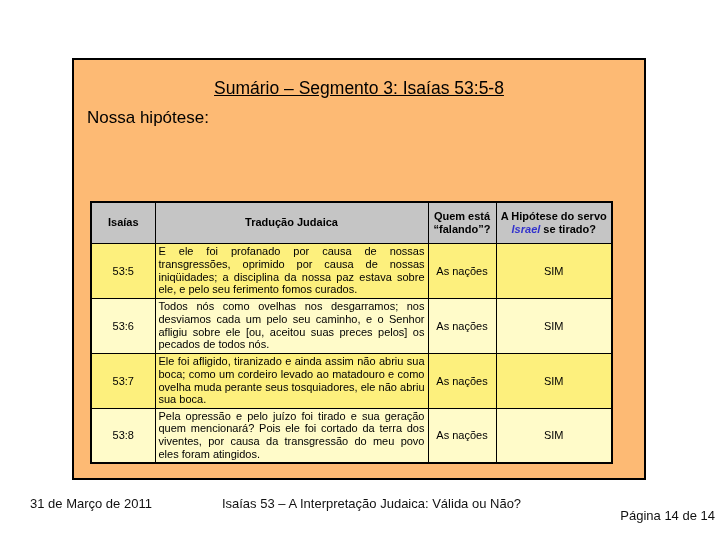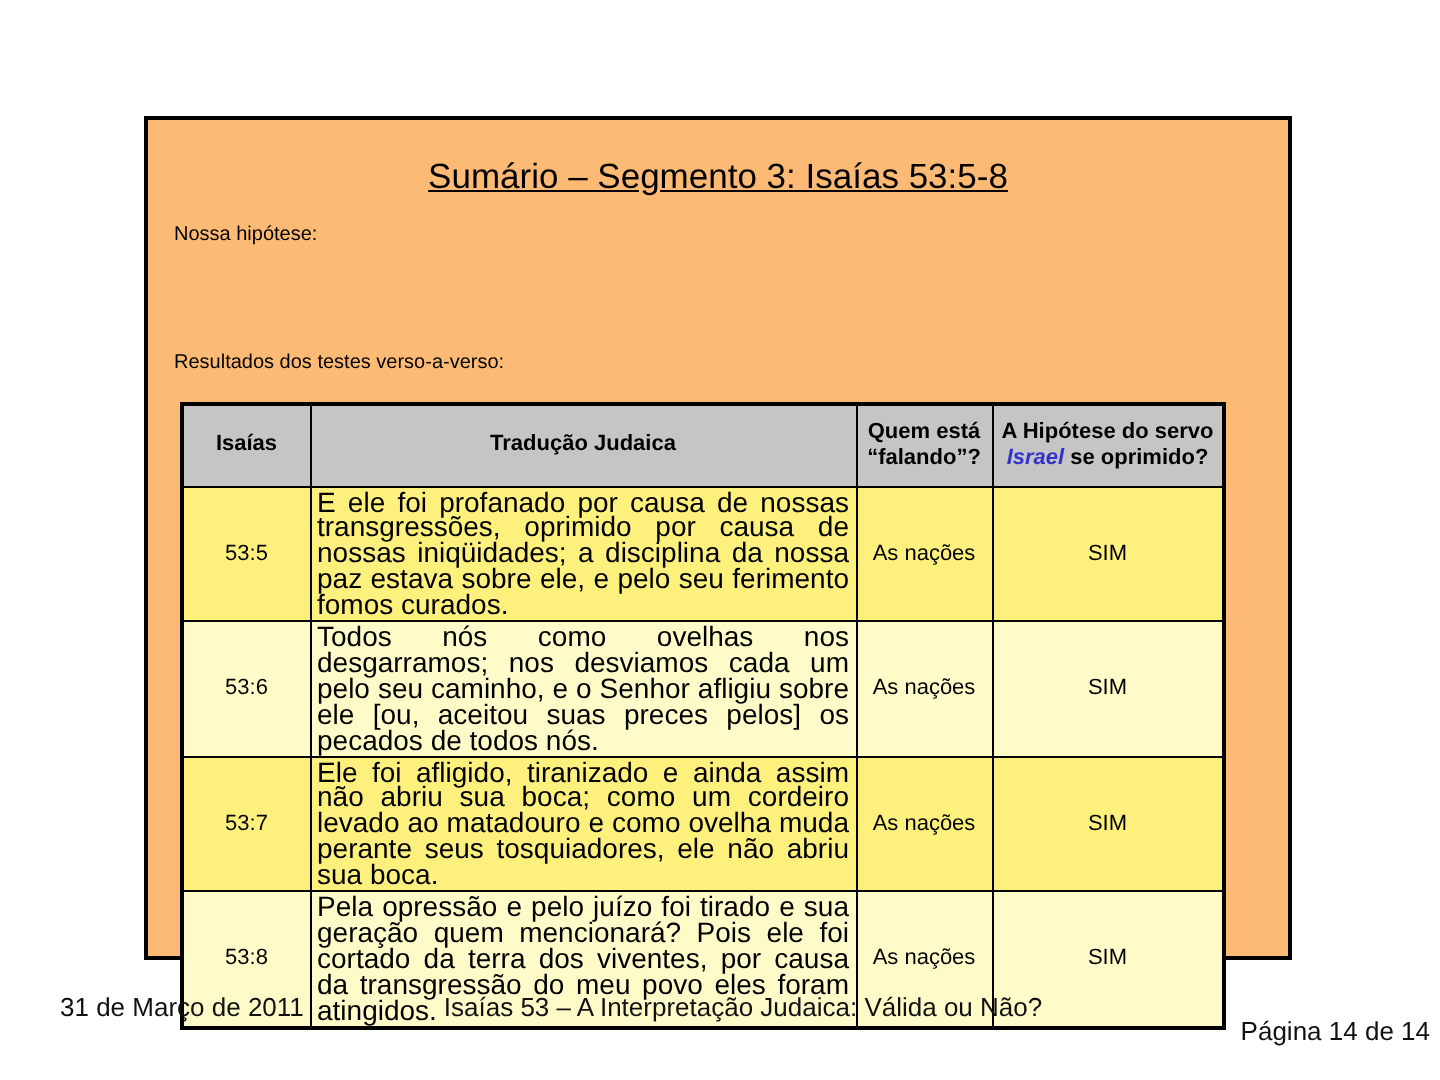--- a/index.html
+++ b/index.html
@@ -12,21 +12,21 @@
   .slide{
     position:absolute;left:72px;top:58px;width:574px;height:422px;
     background:#fdba74;border:2px solid #000;box-sizing:border-box;
   }
   .slide-title{
     position:absolute;left:0;right:0;top:17px;
     text-align:center;font-size:17.5px;line-height:22px;
     text-decoration:underline;
   }
   .section-label{
-    position:absolute;left:13px;font-size:10px;line-height:18px;
+    position:absolute;left:13px;font-size:17px;line-height:18px;
   }
   .label-nossa{top:49px;}
   .label-results{top:113px;}
   .hypo-box{
     position:absolute;left:24px;top:80px;width:504px;height:27px;
     background:#dcebf8;border:1px solid #000;box-sizing:border-box;
     text-align:center;font-size:12px;font-weight:bold;line-height:24px;
     white-space:nowrap;
   }
   .hypo-term{text-decoration:underline;}
@@ -38,21 +38,21 @@
   }
   .vtable th,.vtable td{border:1px solid #000;box-sizing:border-box;}
   .vtable th{
     background:#c5c5c5;font-size:11px;font-weight:bold;line-height:13px;
     height:41px;padding:0 2px;text-align:center;vertical-align:middle;
   }
   .c1{width:64px;} .c2{width:273px;} .c3{width:68px;} .c4{width:116px;}
   .vtable tbody td{height:55px;vertical-align:middle;}
   .verse-cell{text-align:center;font-size:11px;}
   .text-cell{
-    font-size:14px;line-height:12.9px;text-align:justify;
+    font-size:11px;line-height:12.9px;text-align:justify;
     padding:1px 3px;
   }
   .speaker-cell,.fit-cell{text-align:center;font-size:11px;}
   .row-a td{background:#fdf07d;}
   .row-b td{background:#fffbc9;}
   .footer{
     position:absolute;left:0;top:496px;width:720px;height:20px;
     font-size:13px;line-height:16px;color:#111;padding-left:23px;
   }
   .f-date{position:absolute;left:30px;}
@@ -62,29 +62,28 @@
 </head>
 <body>
 
 <div class="slide">
 
   <div class="slide-title">Sumário – Segmento 3: Isaías 53:5-8</div>
 
   <div class="section-label label-nossa">Nossa hipótese:</div>
 
 
-  <div class="section-label label-results">Resultados dos testes verso-a-verso:</div>
 
   <table class="vtable">
     <thead>
       <tr>
         <th class="c1">Isaías</th>
         <th class="c2">Tradução Judaica</th>
         <th class="c3">Quem está “falando”?</th>
-        <th class="c4"><span>A Hipótese do servo </span><span class="israel">Israel</span><span> se oprimido?</span></th>
+        <th class="c4"><span>A Hipótese do servo </span><span class="israel">Israel</span><span> se tirado?</span></th>
       </tr>
     </thead>
     <tbody>
       <tr class="row-a">
         <td class="verse-cell">53:5</td>
         <td class="text-cell">E ele foi profanado por causa de nossas transgressões, oprimido por causa de nossas iniqüidades; a disciplina da nossa paz estava sobre ele, e pelo seu ferimento fomos curados.</td>
         <td class="speaker-cell">As nações</td>
         <td class="fit-cell">SIM</td>
       </tr>
       <tr class="row-b">

